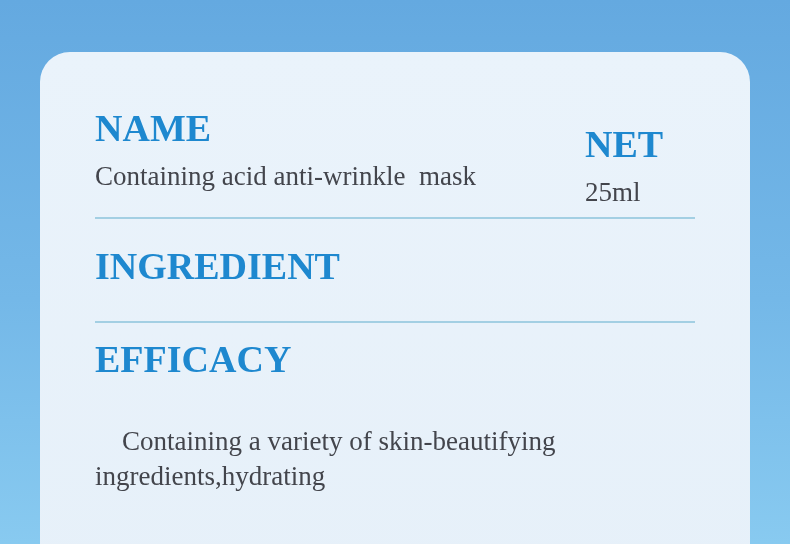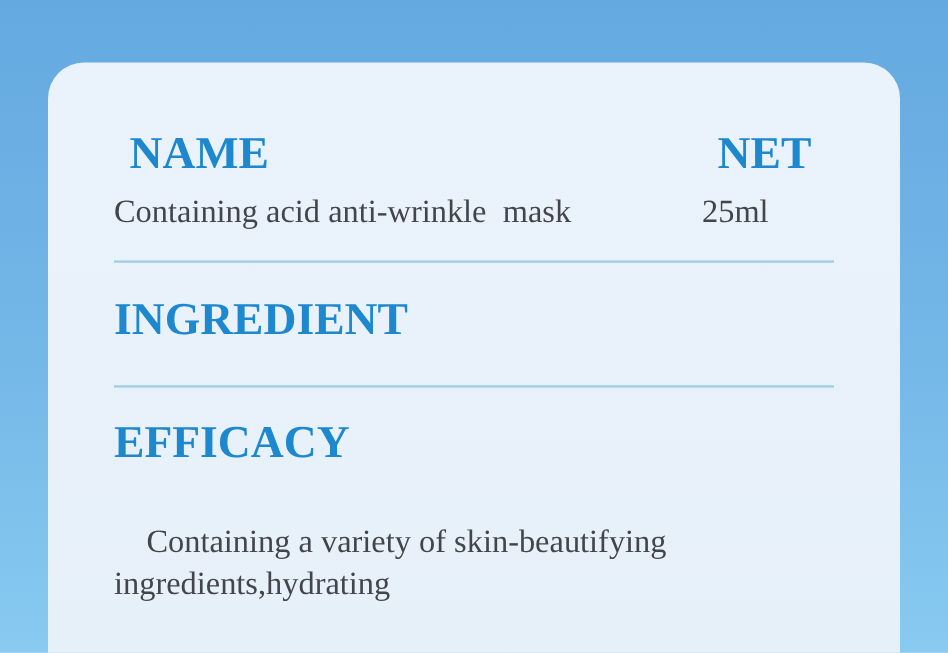--- a/index.html
+++ b/index.html
@@ -37,38 +37,38 @@
     margin: 0;
     font-size: 27px;
     line-height: 30px;
     font-weight: normal;
     color: #43454c;
     white-space: pre-wrap;
   }
   .header-row, .value-row {
     position: relative;
   }
-  .header-row { margin-top: 57px; margin-left: 13px; }
+  .header-row { margin-top: 57px; }
   .value-row  { margin-top: 14px; }
   .net-col {
     position: absolute;
     left: 490px;
-    top: 0;
+    top: 16px;
   }
   .divider {
     border: none;
     border-top: 2px solid #a3cfe3;
     margin: 0;
     width: 600px;
   }
   .divider-1 { margin-top: 26px; }
   .divider-2 { margin-top: 36px; }
   .ingredient-heading { margin-top: 28px; }
   .ingredient-value   { margin-top: 8px; }
-  .efficacy-heading   { margin-top: 27px; }
+  .efficacy-heading   { margin-top: 17px; }
   .efficacy-value {
     margin-top: 11px;
     line-height: 35px;
   }
 </style>
 </head>
 <body>
 
 <div class="card">
 

